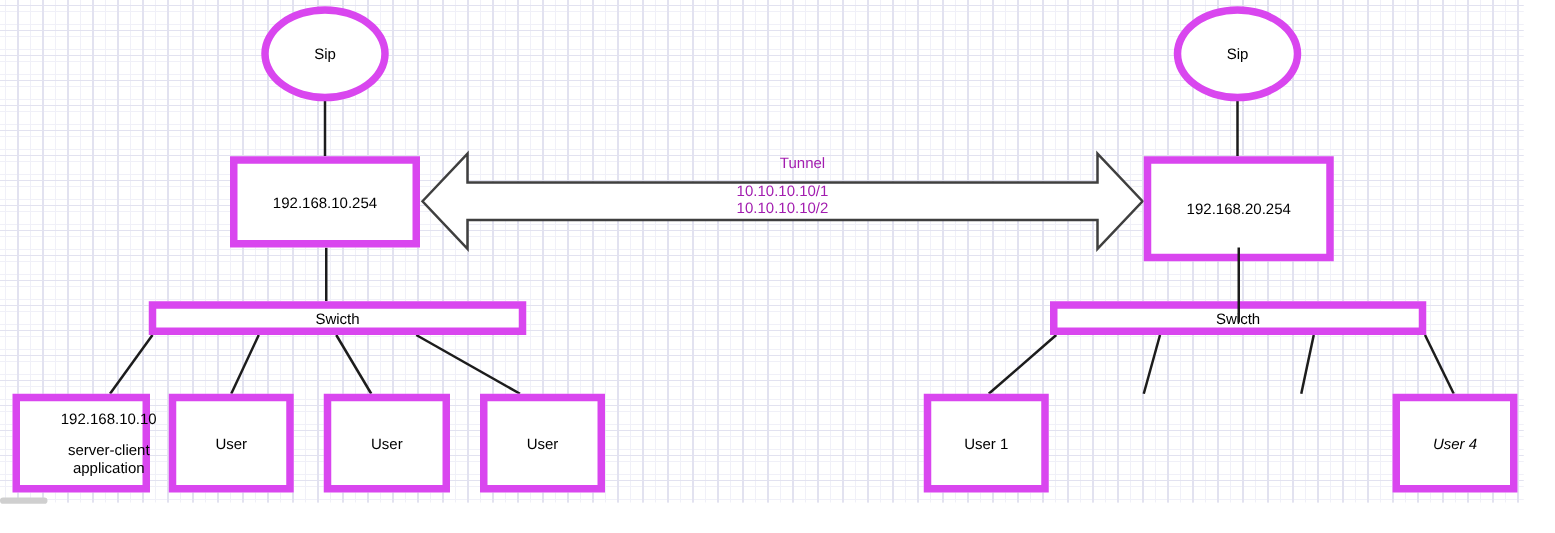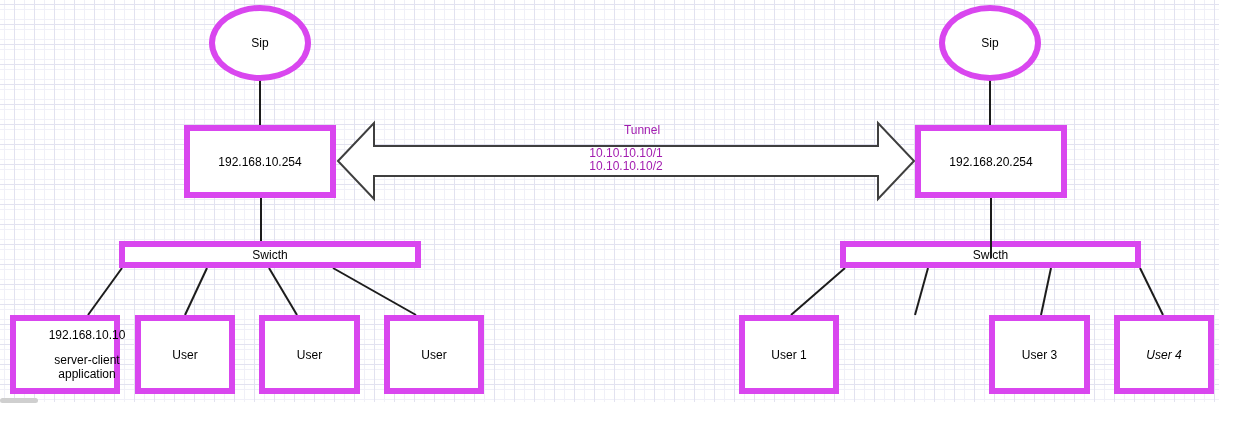--- a/index.html
+++ b/index.html
@@ -101,33 +101,30 @@
     <span class="lbl">User</span>
   </div>
   <div class="node" style="left:384px; top:315px; width:100px; height:79px;">
     <span class="lbl">User</span>
   </div>
 
   <div class="node ellipse" style="left:939px; top:5px; width:102px; height:76px;">
     <span class="lbl">Sip</span>
   </div>
 
-  <div class="node" style="left:915px; top:125px; width:152px; height:73px;">
+  <div class="node" style="left:915px; top:125px; width:152px; height:84px;">
     <span class="lbl">192.168.20.254</span>
   </div>
 
   <div class="node" style="left:840px; top:241px; width:301px; height:27px;">
     <span class="lbl">Swicth</span>
   </div>
 
   <div class="node" style="left:739px; top:315px; width:100px; height:79px;">
     <span class="lbl">User 1</span>
-  </div>
-  <div class="node" style="left:989px; top:315px; width:101px; height:79px;">
-    <span class="lbl">User 3</span>
   </div>
   <div class="node" style="left:1114px; top:315px; width:100px; height:79px;font-style:italic;">
     <span class="lbl">User 4</span>
   </div>
 
   <svg class="layer">
     <line x1="991" y1="198" x2="991" y2="258"></line>
   </svg>
 
   <div class="float-label" style="left:592px; top:124px; width:100px;">Tunnel</div>

